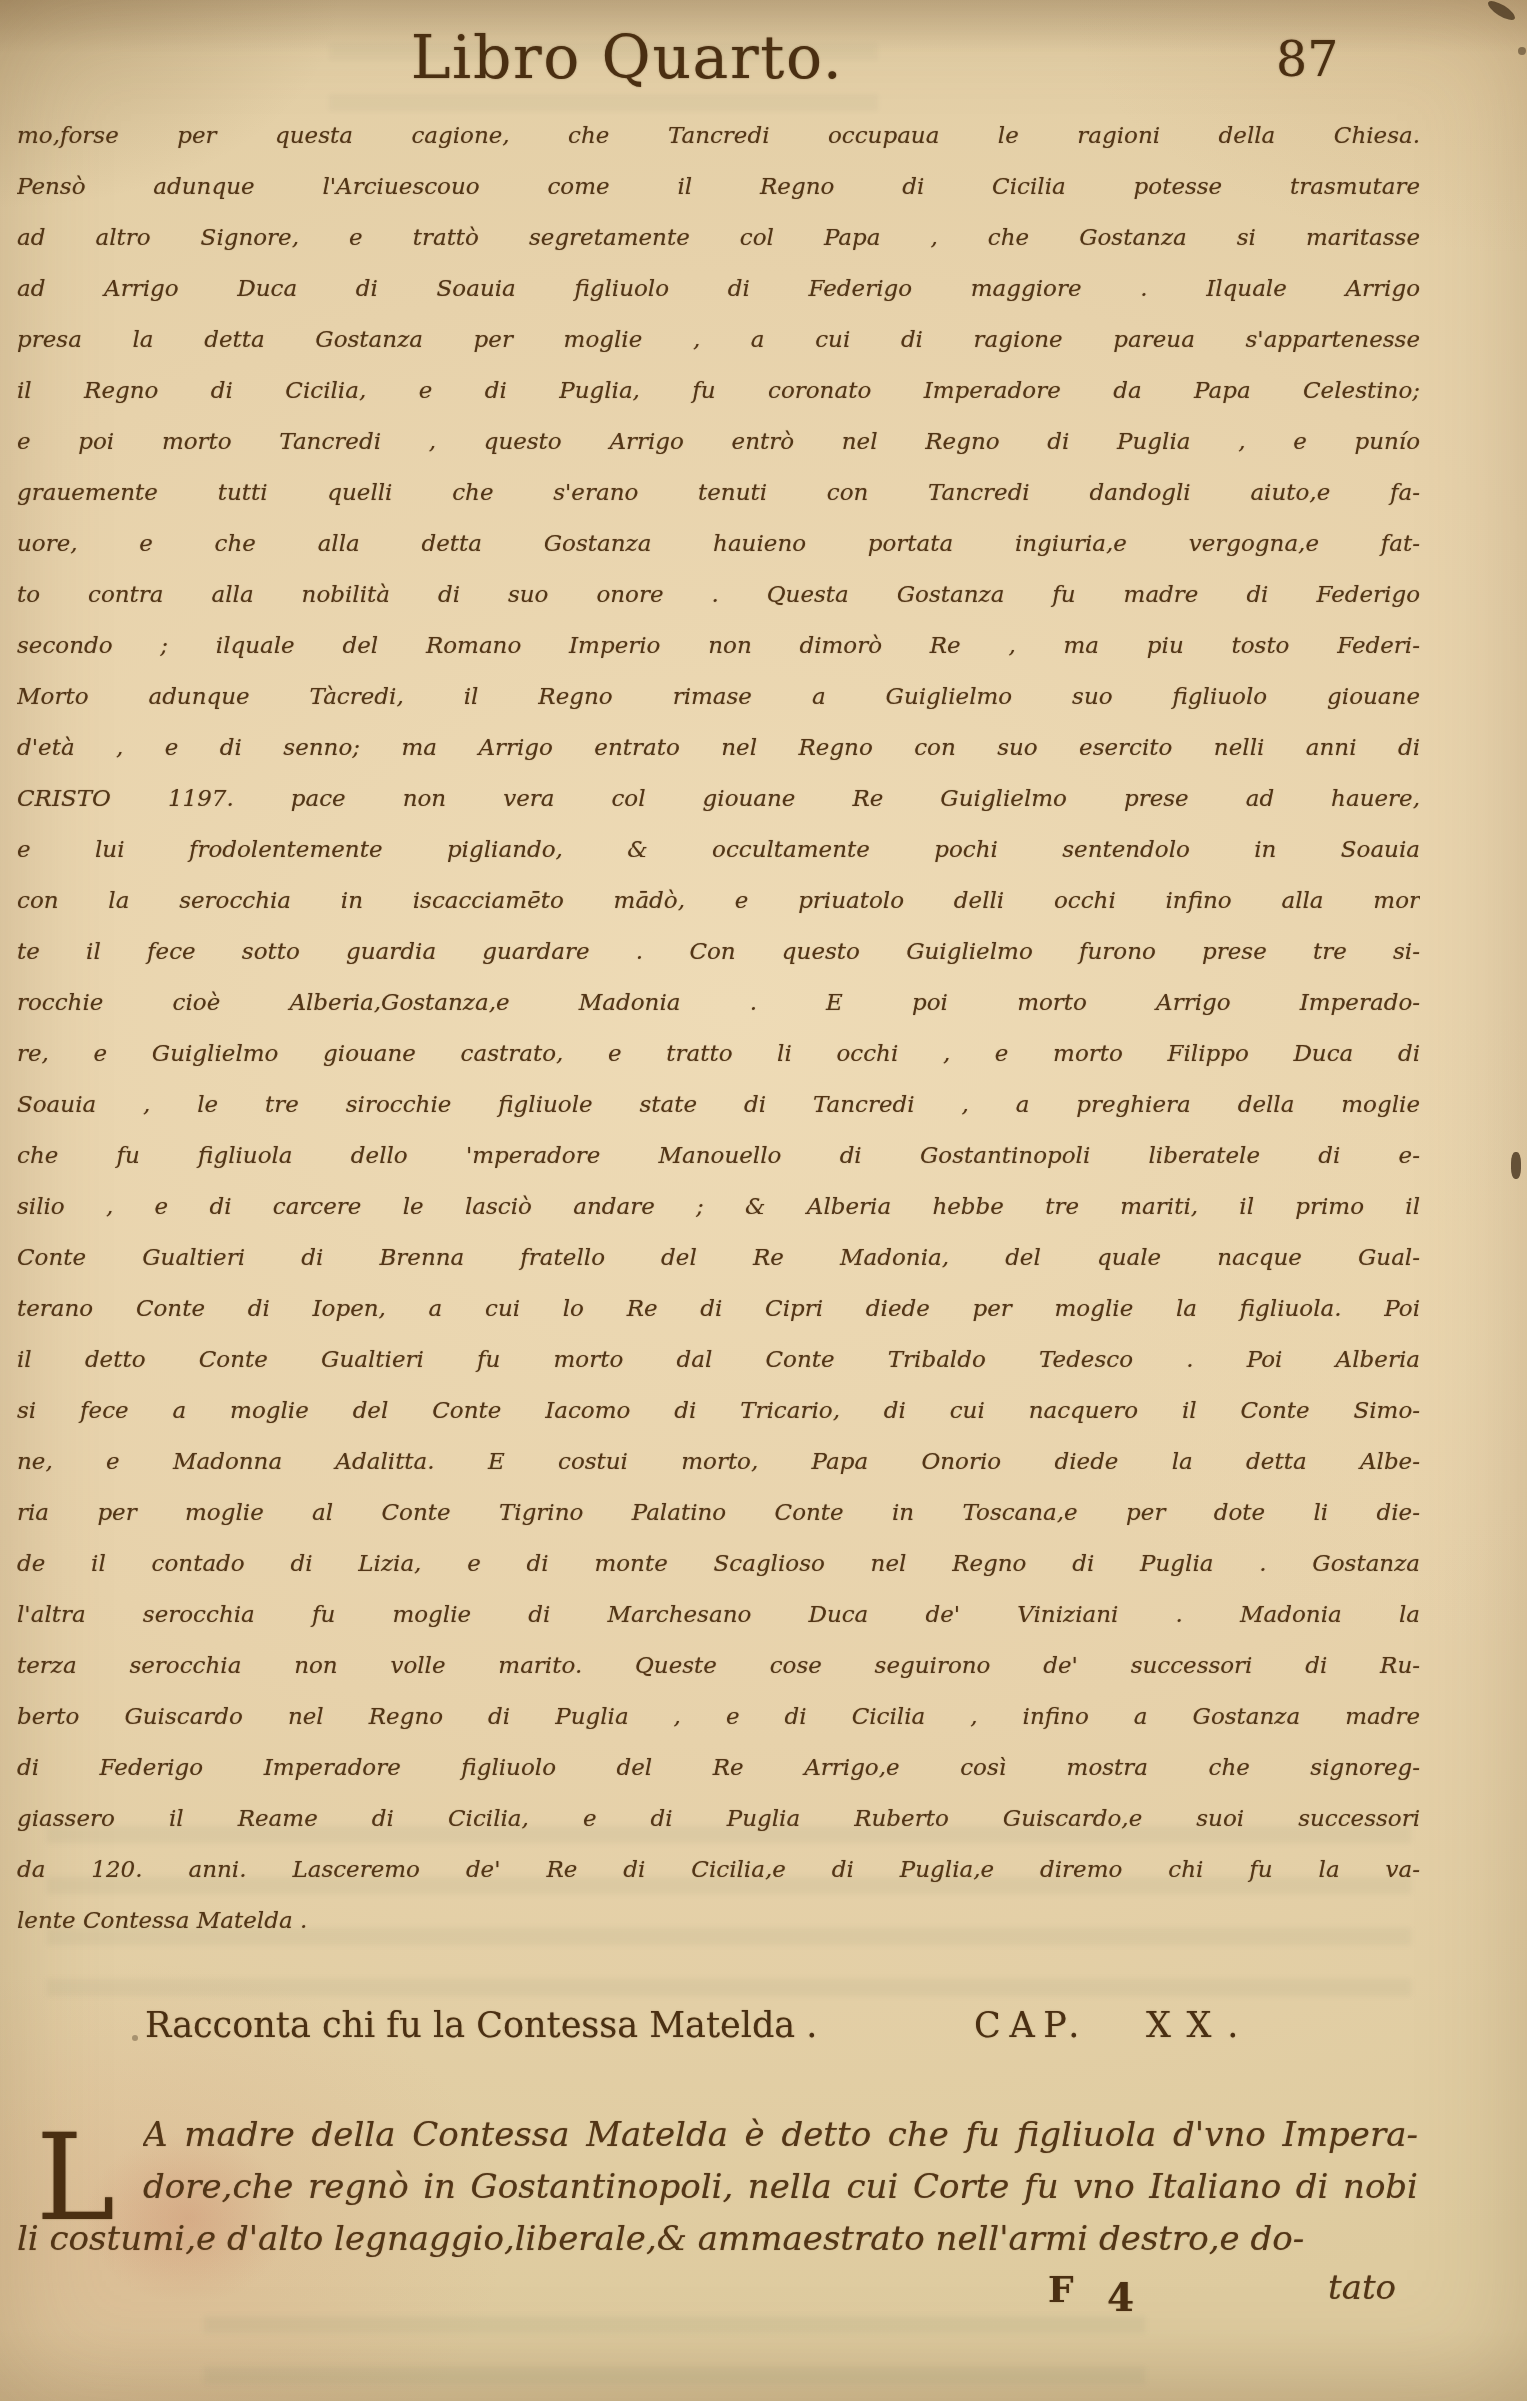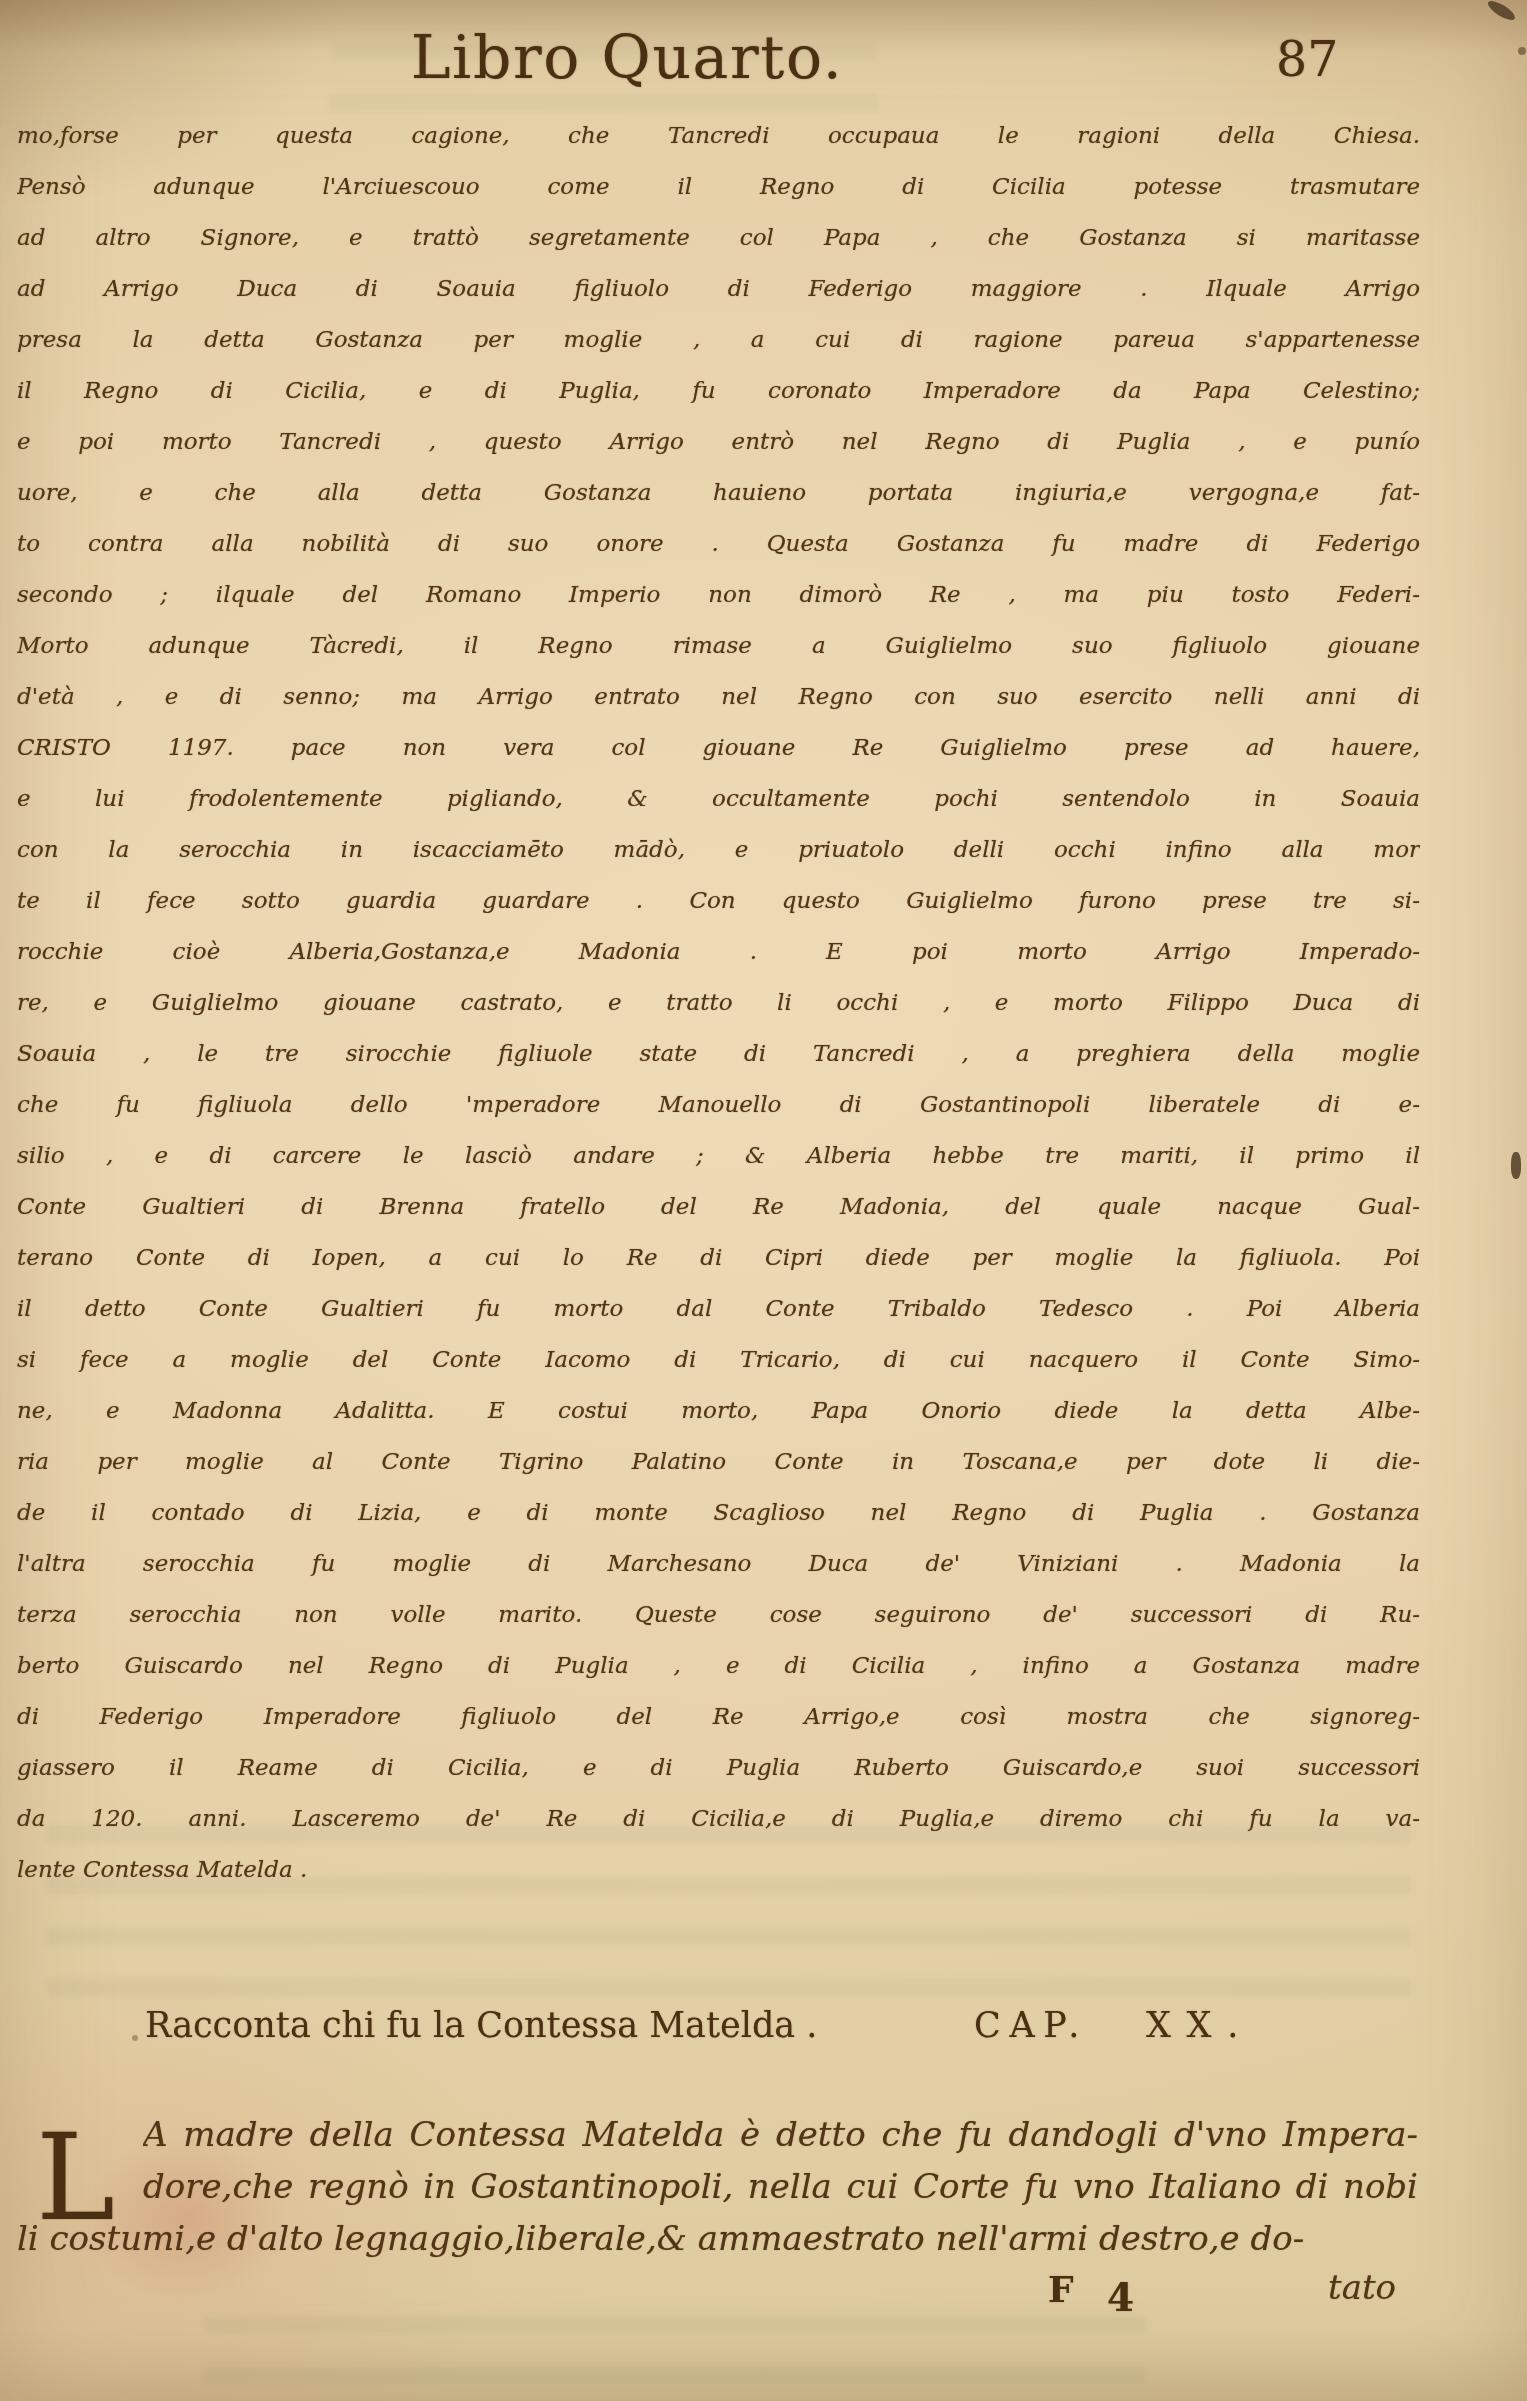--- a/index.html
+++ b/index.html
@@ -112,20 +112,21 @@
 
   <div class="body-block">
 
   <div class="bl">mo,forse per questa cagione, che Tancredi occupaua le ragioni della Chiesa.</div>
       <div class="bl">Pensò adunque l'Arciuescouo come il Regno di Cicilia potesse trasmutare</div>
       <div class="bl">ad altro Signore, e trattò segretamente col Papa , che Gostanza si maritasse</div>
       <div class="bl">ad Arrigo Duca di Soauia figliuolo di Federigo maggiore . Ilquale Arrigo</div>
       <div class="bl">presa la detta Gostanza per moglie , a cui di ragione pareua s'appartenesse</div>
       <div class="bl">il Regno di Cicilia, e di Puglia, fu coronato Imperadore da Papa Celestino;</div>
       <div class="bl">e poi morto Tancredi , questo Arrigo entrò nel Regno di Puglia , e punío</div>
+      <div class="bl">grauemente tutti quelli che s'erano tenuti con Tancredi dandogli aiuto,e fa-</div>
       <div class="bl">uore, e che alla detta Gostanza hauieno portata ingiuria,e vergogna,e fat-</div>
       <div class="bl">to contra alla nobilità di suo onore . Questa Gostanza fu madre di Federigo</div>
       <div class="bl">secondo ; ilquale del Romano Imperio non dimorò Re , ma piu tosto Federi-</div>
       <div class="bl">Morto adunque Tàcredi, il Regno rimase a Guiglielmo suo figliuolo giouane</div>
       <div class="bl">d'età , e di senno; ma Arrigo entrato nel Regno con suo esercito nelli anni di</div>
       <div class="bl">CRISTO 1197. pace non vera col giouane Re Guiglielmo prese ad hauere,</div>
       <div class="bl">e lui frodolentemente pigliando, &amp; occultamente pochi sentendolo in Soauia</div>
       <div class="bl">con la serocchia in iscacciamēto mādò, e priuatolo delli occhi infino alla mor</div>
       <div class="bl">te il fece sotto guardia guardare . Con questo Guiglielmo furono prese tre si-</div>
       <div class="bl">rocchie cioè Alberia,Gostanza,e Madonia . E poi morto Arrigo Imperado-</div>
@@ -150,21 +151,21 @@
     </div>
 
   <div class="chapter-heading">
     <span class="ch-title">Racconta chi fu la Contessa Matelda .</span>
     <span class="ch-cap">CAP.</span>
     <span class="ch-num">XX.</span>
   </div>
 
   <div class="drop-cap">L</div>
 
-  <div class="pl j pl1">A madre della Contessa Matelda è detto che fu dandogli d'vno Impera-</div>
+  <div class="pl j pl1">A madre della Contessa Matelda è detto che fu figliuola d'vno Impera-</div>
   <div class="pl j pl2">dore,che regnò in Gostantinopoli, nella cui Corte fu vno Italiano di nobi</div>
   <div class="pl pl3">li costumi,e d'alto legnaggio,liberale,&amp; ammaestrato nell'armi destro,e do-</div>
 
   <div class="sig-f">F</div>
   <div class="sig-4">4</div>
   <div class="catchword">tato</div>
 
 </div>
 
 

